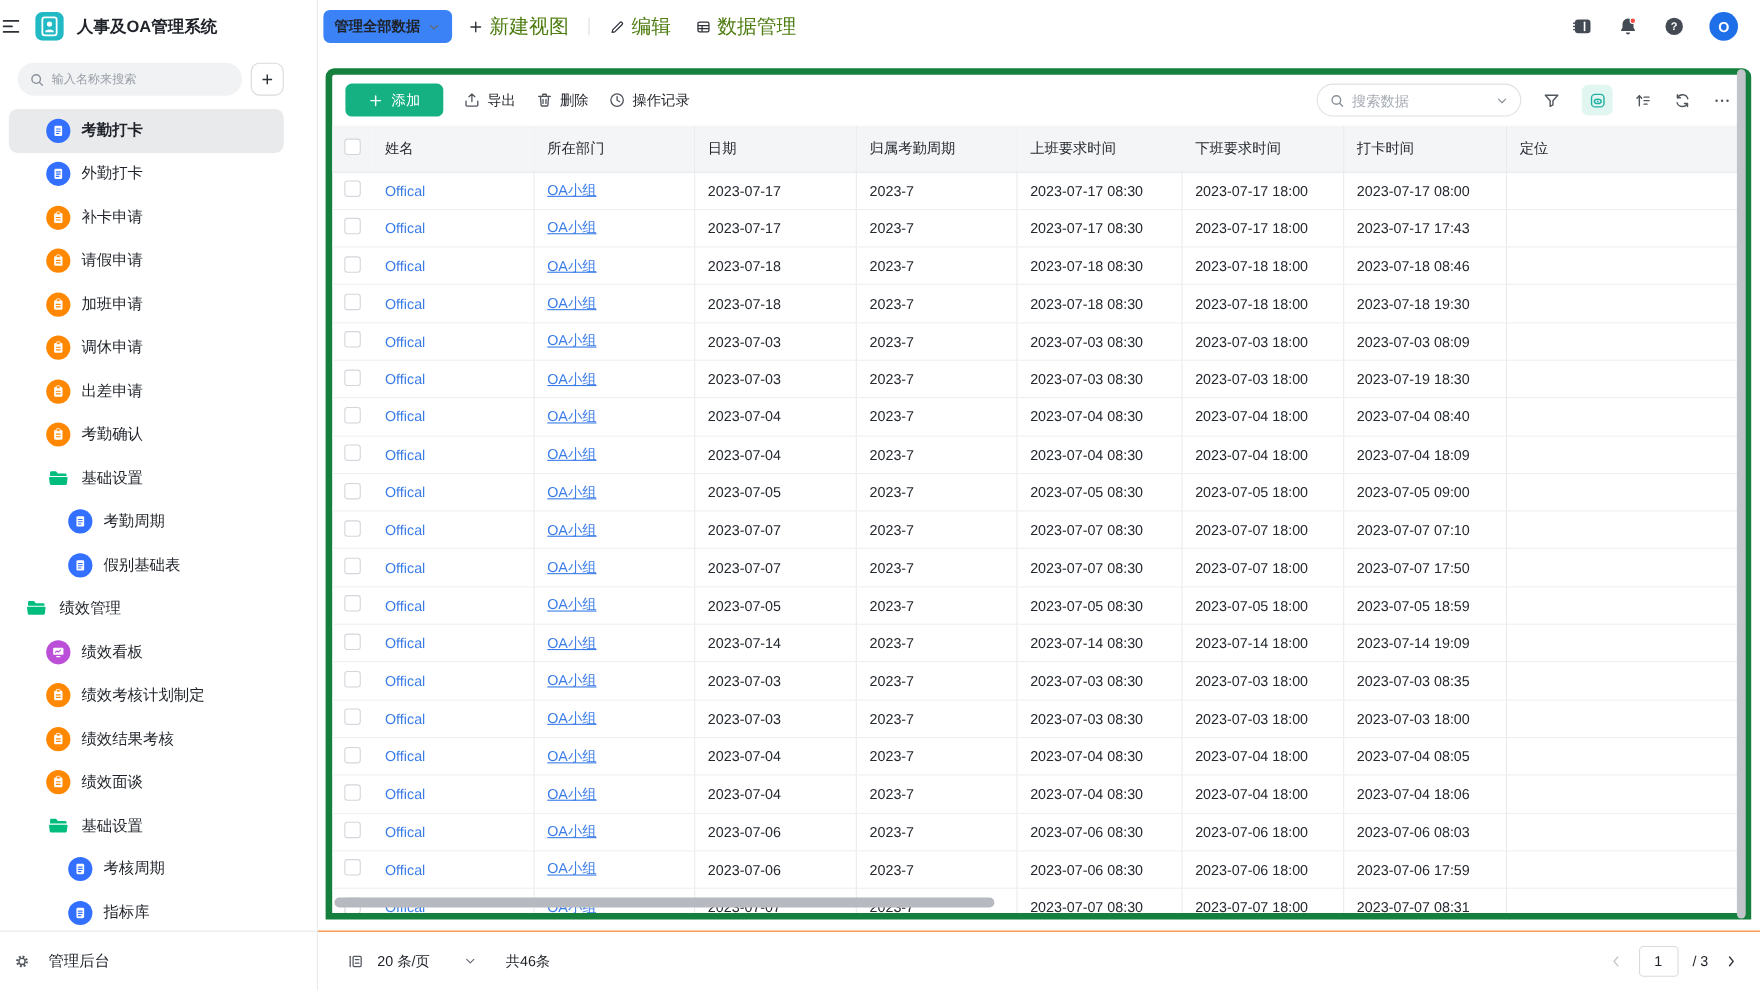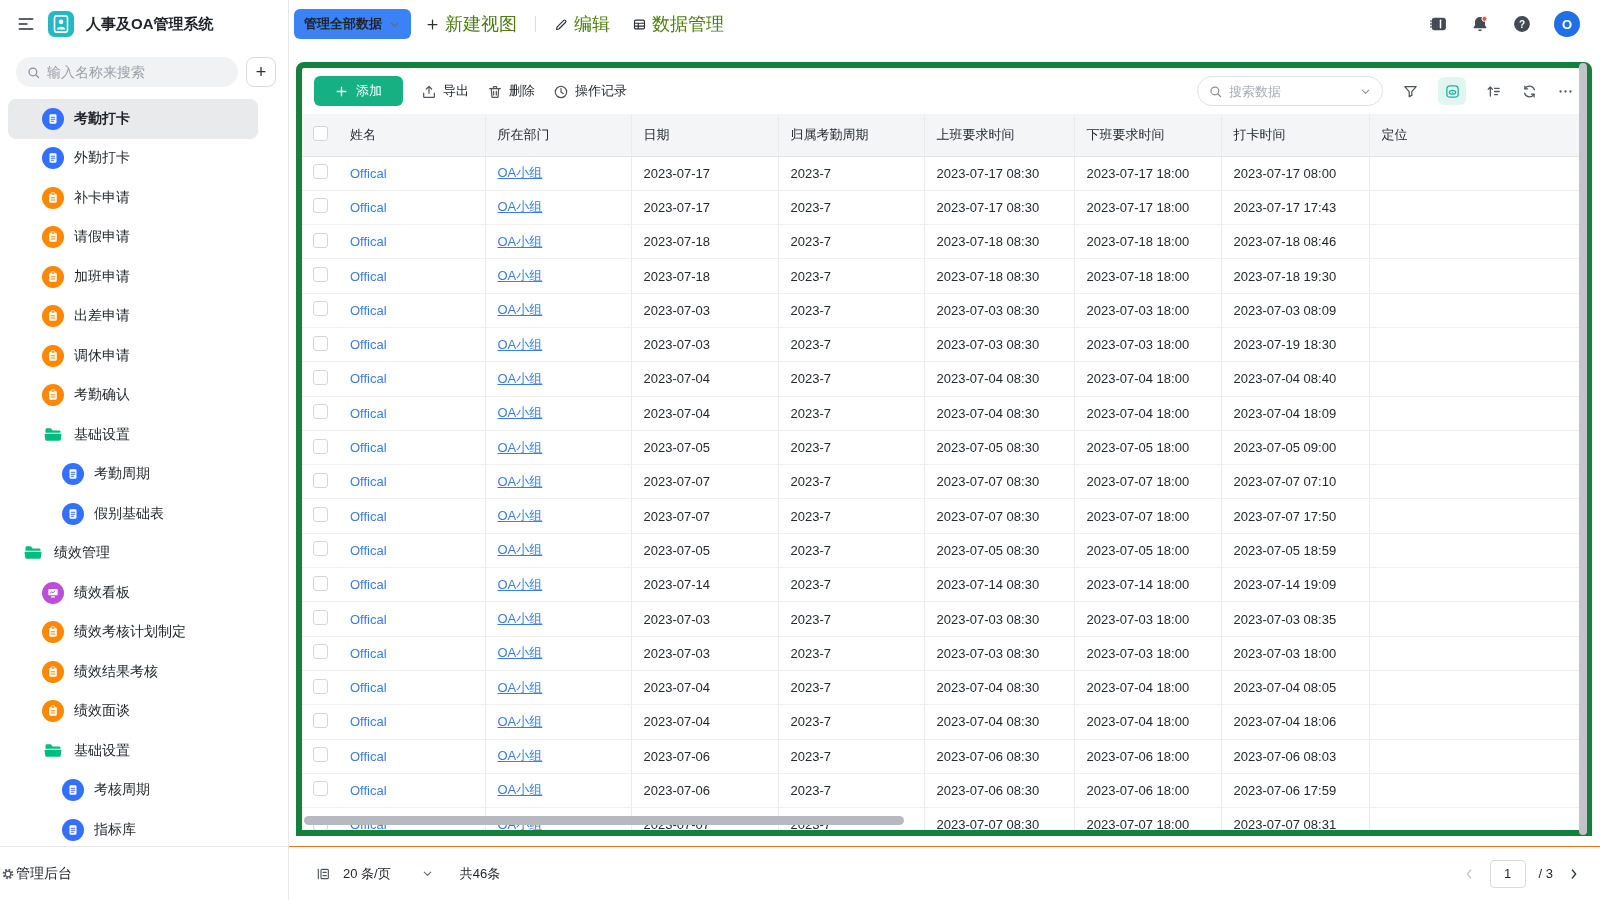--- a/index.html
+++ b/index.html
@@ -2,59 +2,59 @@
 <html><head>
 <meta charset="utf-8">
 <style>
   * { box-sizing: border-box; margin: 0; padding: 0; }
   html,body { width:1600px; height:900px; overflow:hidden; background:#fff;
     font-family:"Liberation Sans","DejaVu Sans",sans-serif; color:#1f2329; }
   svg { display:block; }
 
   
   .topbar { position:fixed; top:0; left:0; right:0; height:48px; display:flex; align-items:center; background:#fff; z-index:5; }
-  .topbar-left { width:288px; display:flex; align-items:center; gap:12px; padding-left:16px; flex:none; }
+  .topbar-left { width:288px; display:flex; align-items:center; gap:12px; flex:none; }
   .hamburger { width:20px; height:20px; cursor:pointer; }
   .logo { width:26px; height:26px; }
   .app-title { font-size:15px; font-weight:700; white-space:nowrap; }
   .topbar-center { display:flex; align-items:center; gap:6px; padding-left:6px; }
   .view-btn { display:flex; align-items:center; gap:6px; background:#3b82f6; border:none; border-radius:6px; height:30px; padding:0 10px; font-size:13px; font-weight:600; color:#1f2329; cursor:pointer; font-family:inherit; }
   .txt-btn { display:flex; align-items:center; gap:5px; background:none; border:none; font-size:18px; color:#4d7c0f; padding:0 8px; height:30px; cursor:pointer; font-family:Liberation Mono, monospace; }
   .vdiv { width:1px; height:16px; background:#dcdee1; margin:0 4px; }
   .topbar-right { margin-left:auto; display:flex; align-items:center; gap:22px; padding-right:20px; }
   .tr-icon { width:20px; height:20px; position:relative; cursor:pointer; }
   .avatar { width:26px; height:26px; border-radius:50%; background:#1f6fe8; color:#fff; font-size:13px; font-weight:700; display:flex; align-items:center; justify-content:center; cursor:pointer; }
 
   
   .v-divider { position:fixed; left:288px; top:0; bottom:0; width:1px; background:#e7e8ea; z-index:6; }
   .sidebar { position:fixed; left:0; top:48px; bottom:0; width:288px; display:flex; flex-direction:column; background:#fff; }
   .sb-search-row { display:flex; align-items:center; gap:8px; padding:9px 30px 10px 16px; }
   .search-pill { flex:1; height:30px; background:#f1f2f4; border-radius:16px; display:flex; align-items:center; gap:6px; padding:0 10px; }
-  .search-pill input { border:none; outline:none; background:transparent; flex:1; font-size:14px; font-family:inherit; color:#1f2329; min-width:0; }
+  .search-pill input { border:none; outline:none; background:transparent; flex:1; font-size:11px; font-family:inherit; color:#1f2329; min-width:0; }
   .search-pill input::placeholder { color:#9aa0a8; }
   .sb-add { width:30px; height:30px; flex:none; background:#fff; border:1px solid #d8dadd; border-radius:8px; font-size:18px; line-height:1; color:#2b2f36; cursor:pointer; display:flex; align-items:center; justify-content:center; }
   .menu { flex:1; overflow:hidden; padding-top:2px; }
   .menu-item { height:39.5px; display:flex; align-items:center; gap:10px; margin:0 30px 0 8px; border-radius:8px; font-size:14px; cursor:pointer; }
   .menu-item.lv0 { padding-left:14px; }
   .menu-item.lv1 { padding-left:34px; }
   .menu-item.lv2 { padding-left:54px; }
   .menu-item.active { background:#e9eaec; font-weight:600; }
   .mi-icon { width:22px; height:22px; border-radius:50%; flex:none; display:flex; align-items:center; justify-content:center; }
   .mi-icon svg { width:14px; height:14px; }
   .mi-icon.folder { background:transparent !important; border-radius:0; }
   .mi-icon.folder svg { width:20px; height:20px; }
   .mi-label { white-space:nowrap; }
-  .sb-footer { height:54px; border-top:1px solid #e7e8ea; display:flex; align-items:center; gap:0; padding-left:0; font-size:14px; cursor:pointer; }
+  .sb-footer { height:54px; border-top:1px solid #e7e8ea; display:flex; align-items:center; gap:16px; padding-left:12px; font-size:14px; cursor:pointer; }
 
   
   .main { position:fixed; left:289px; top:48px; right:0; bottom:0; background:#fff; }
   .card { position:absolute; left:7px; right:8px; top:14px; bottom:64px; border:6px solid #15803d; border-radius:8px 8px 0 0; overflow:hidden; background:#fff; }
   .toolbar { height:46px; display:flex; align-items:center; padding:0 12px; gap:18px; }
   .btn-add { height:30px; background:#15b183; color:#fff; border:none; border-radius:6px; padding:0 21px; display:flex; align-items:center; gap:8px; font-size:13px; cursor:pointer; font-family:inherit; }
-  .tb-btn { display:flex; align-items:flex-end; gap:6px; background:none; border:none; font-size:13px; color:#1f2329; cursor:pointer; font-family:inherit; }
+  .tb-btn { display:flex; align-items:center; gap:6px; background:none; border:none; font-size:13px; color:#1f2329; cursor:pointer; font-family:inherit; }
   .tb-right { margin-left:auto; display:flex; align-items:center; gap:19px; }
   .search-pill2 { width:186px; height:30px; border:1px solid #dee0e3; border-radius:16px; display:flex; align-items:center; gap:6px; padding:0 10px; }
   .search-pill2 input { border:none; outline:none; flex:1; font-size:13px; font-family:inherit; min-width:0; color:#1f2329; }
   .search-pill2 input::placeholder { color:#a6abb3; }
   .icon-btn { background:none; border:none; cursor:pointer; padding:0; }
   .view-active { width:28px; height:28px; background:#e2f6f1; border-radius:6px; display:flex; align-items:center; justify-content:center; }
 
   
   .table-wrap { position:absolute; left:0; right:0; top:46px; bottom:0; overflow:hidden; }
   table { width:100%; border-collapse:collapse; table-layout:fixed; font-size:13px; }
@@ -223,31 +223,31 @@
         <span class="mi-label">加班申请</span>
       </div>
       <div class="menu-item lv1">
         <span class="mi-icon" style="color: rgb(255, 136, 0); background: rgb(255, 136, 0);">
           <svg viewBox="0 0 24 24">
             <rect x="5.5" y="5" width="13" height="15" rx="2" fill="#fff"></rect>
             <rect x="9" y="3" width="6" height="4" rx="1" fill="currentColor" stroke="#fff" stroke-width="1.3"></rect>
             <path d="M9 11.5h6M9 15.5h6" stroke="currentColor" stroke-width="1.8" stroke-linecap="round"></path>
           </svg>
         </span>
+        <span class="mi-label">调休申请</span>
+      </div>
+      <div class="menu-item lv1">
+        <span class="mi-icon" style="color: rgb(255, 136, 0); background: rgb(255, 136, 0);">
+          <svg viewBox="0 0 24 24">
+            <rect x="5.5" y="5" width="13" height="15" rx="2" fill="#fff"></rect>
+            <rect x="9" y="3" width="6" height="4" rx="1" fill="currentColor" stroke="#fff" stroke-width="1.3"></rect>
+            <path d="M9 11.5h6M9 15.5h6" stroke="currentColor" stroke-width="1.8" stroke-linecap="round"></path>
+          </svg>
+        </span>
         <span class="mi-label">出差申请</span>
-      </div>
-      <div class="menu-item lv1">
-        <span class="mi-icon" style="color: rgb(255, 136, 0); background: rgb(255, 136, 0);">
-          <svg viewBox="0 0 24 24">
-            <rect x="5.5" y="5" width="13" height="15" rx="2" fill="#fff"></rect>
-            <rect x="9" y="3" width="6" height="4" rx="1" fill="currentColor" stroke="#fff" stroke-width="1.3"></rect>
-            <path d="M9 11.5h6M9 15.5h6" stroke="currentColor" stroke-width="1.8" stroke-linecap="round"></path>
-          </svg>
-        </span>
-        <span class="mi-label">调休申请</span>
       </div>
       <div class="menu-item lv1">
         <span class="mi-icon" style="color: rgb(255, 136, 0); background: rgb(255, 136, 0);">
           <svg viewBox="0 0 24 24">
             <rect x="5.5" y="5" width="13" height="15" rx="2" fill="#fff"></rect>
             <rect x="9" y="3" width="6" height="4" rx="1" fill="currentColor" stroke="#fff" stroke-width="1.3"></rect>
             <path d="M9 11.5h6M9 15.5h6" stroke="currentColor" stroke-width="1.8" stroke-linecap="round"></path>
           </svg>
         </span>
         <span class="mi-label">考勤确认</span>

